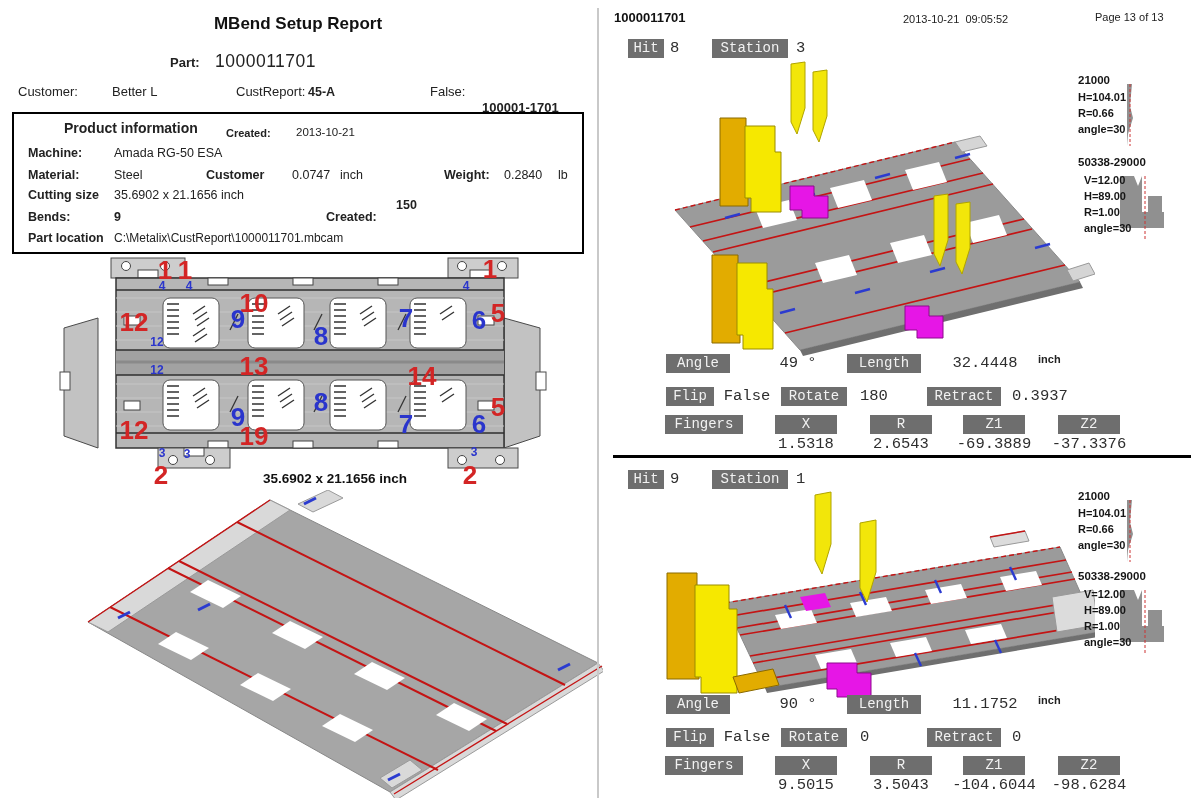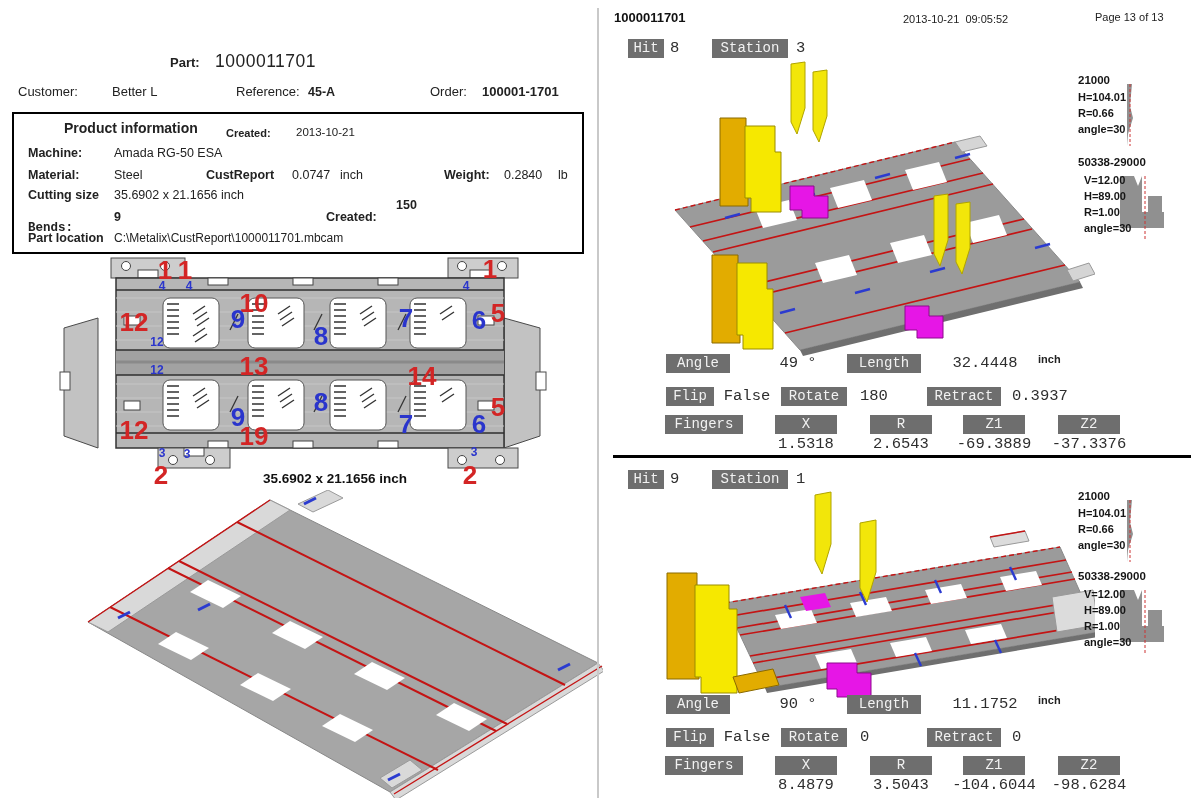--- a/index.html
+++ b/index.html
@@ -34,52 +34,53 @@
   .ctr{text-align:center;}
   .unit{position:absolute;font-size:11px;font-weight:bold;color:#222;}
   .toolname{position:absolute;font-size:11.5px;font-weight:bold;color:#151515;white-space:nowrap;z-index:3;}
   .toolline{position:absolute;font-size:11px;font-weight:bold;color:#151515;white-space:nowrap;z-index:3;}
 </style>
 </head>
 <body>
 
 <div id="root">
 
+  <div class="abs title">MBend Setup Report</div>
 
   <div class="abs lbl bold" style="left:170px;top:55px;">Part:</div>
   <div class="abs part-value" style="left:215px;top:51px;">1000011701</div>
 
   <div class="abs lbl" style="left:18px;top:84px;">Customer:</div>
   <div class="abs lbl" style="left:112px;top:84px;">Better L</div>
-  <div class="abs lbl" style="left:236px;top:84px;">Reference:</div>
+  <div class="abs lbl" style="left:236px;top:84px;">CustReport:</div>
   <div class="abs lbl bold" style="left:308px;top:85px;font-size:12.5px;">45-A</div>
-  <div class="abs lbl" style="left:430px;top:84px;">Order:</div>
-  <div class="abs lbl bold" style="left:482px;top:84px;">100001-1701</div>
+  <div class="abs lbl" style="left:430px;top:84px;">False:</div>
+  <div class="abs lbl bold" style="left:482px;top:100px;">100001-1701</div>
 
   <div class="abs infobox">
     <div class="ib bold" style="left:14px;top:6px;font-size:14px;padding-left:36px;">Product information</div>
     <div class="ib bold" style="left:212px;top:13px;font-size:11px;">Created:</div>
     <div class="ib" style="left:282px;top:12px;font-size:11.5px;">2013-10-21</div>
 
     <div class="ib bold" style="left:14px;top:32px;">Machine:</div>
     <div class="ib" style="left:100px;top:32px;">Amada RG-50 ESA</div>
 
     <div class="ib bold" style="left:14px;top:54px;">Material:</div>
     <div class="ib" style="left:100px;top:54px;">Steel</div>
-    <div class="ib bold" style="left:192px;top:54px;">CustReport</div>
+    <div class="ib bold" style="left:192px;top:54px;">Customer</div>
     <div class="ib" style="left:278px;top:54px;">0.0747</div>
     <div class="ib" style="left:326px;top:54px;">inch</div>
     <div class="ib bold" style="left:430px;top:54px;">Weight:</div>
     <div class="ib" style="left:490px;top:54px;">0.2840</div>
     <div class="ib" style="left:544px;top:54px;">lb</div>
 
     <div class="ib bold" style="left:14px;top:74px;">Cutting size</div>
     <div class="ib" style="left:100px;top:74px;">35.6902 x 21.1656 inch</div>
 
-    <div class="ib bold" style="left:14px;top:107px;font-family:Liberation Mono, monospace;">Bends:</div>
+    <div class="ib bold" style="left:14px;top:96px;">Bends:</div>
     <div class="ib bold" style="left:100px;top:96px;">9</div>
     <div class="ib bold" style="left:312px;top:96px;">Created:</div>
     <div class="ib bold" style="left:382px;top:84px;">150</div>
 
     <div class="ib bold" style="left:14px;top:117px;">Part location</div>
     <div class="ib" style="left:100px;top:117px;font-size:12px;">C:\Metalix\CustReport\1000011701.mbcam</div>
   </div>
 
   <div class="abs annbox">
     <svg width="492" height="236" viewBox="0 0 492 236">
@@ -504,18 +505,18 @@
   <div class="gbox" style="left:781px;top:728px;width:66px;">Rotate</div>
   <div class="mval" style="left:860px;top:728px;">0</div>
   <div class="gbox" style="left:927px;top:728px;width:74px;">Retract</div>
   <div class="mval" style="left:1012px;top:728px;">0</div>
 
   <div class="gbox" style="left:665px;top:756px;width:78px;">Fingers</div>
   <div class="gbox" style="left:775px;top:756px;width:62px;">X</div>
   <div class="gbox" style="left:870px;top:756px;width:62px;">R</div>
   <div class="gbox" style="left:963px;top:756px;width:62px;">Z1</div>
   <div class="gbox" style="left:1058px;top:756px;width:62px;">Z2</div>
-  <div class="mval ctr" style="left:760px;top:776px;width:92px;">8.4879</div>
+  <div class="mval ctr" style="left:760px;top:776px;width:92px;">9.5015</div>
   <div class="mval ctr" style="left:855px;top:776px;width:92px;">3.5043</div>
   <div class="mval ctr" style="left:948px;top:776px;width:92px;">-104.6044</div>
   <div class="mval ctr" style="left:1043px;top:776px;width:92px;">-98.6284</div>
 
 </div>
 
 </body></html>

